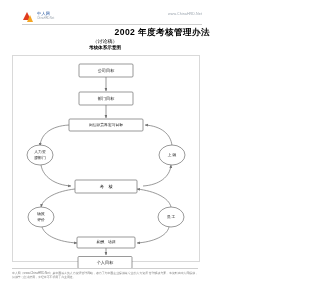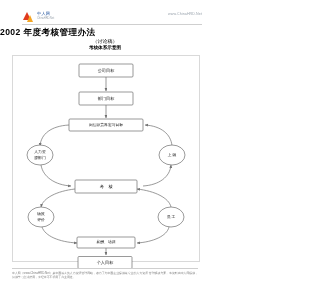--- a/index.html
+++ b/index.html
@@ -18,21 +18,21 @@
   .logo-mark{position:absolute;left:0;top:0;width:13px;height:12px;}
   .logo-tri{position:absolute;width:0;height:0;}
   .t1{left:1px;top:1px;border-left:4px solid transparent;border-right:4px solid transparent;border-bottom:8px solid #e03a1e;}
   .t2{left:5px;top:4px;border-left:3.5px solid transparent;border-right:3.5px solid transparent;border-bottom:7px solid #f5a623;}
   .logo-txt{position:absolute;left:15px;top:0px;font-size:4.2px;line-height:5px;color:#1b4f9c;letter-spacing:.2px;white-space:nowrap;}
   .logo-sub{position:absolute;left:15px;top:5.5px;font-size:2.6px;line-height:3px;color:#9aa3ad;white-space:nowrap;}
   .hdr-url{position:absolute;right:8px;top:12px;font-size:3.6px;color:#9aa3ad;white-space:nowrap;letter-spacing:.1px;}
   .hdr-rule{position:absolute;left:22px;right:8px;top:24px;height:1px;background:#cfcfcf;}
 
   
-  .title{position:absolute;left:0;top:27px;width:210px;text-align:left;
+  .title{position:absolute;left:0;top:27px;width:210px;text-align:right;
          font-size:8.6px;font-weight:bold;letter-spacing:.4px;color:#000;}
   .subtitle{position:absolute;left:0;top:38px;width:210px;text-align:center;
             font-size:5px;color:#000;}
   .caption{position:absolute;left:0;top:45px;width:210px;text-align:center;
            font-size:4.6px;font-weight:bold;color:#000;}
 
   
   .diagram{position:absolute;left:12px;top:55px;width:186px;height:205px;
            border:1px solid #d9d9d9;background:#fff;}
   .svgwrap{position:absolute;inset:0;}

